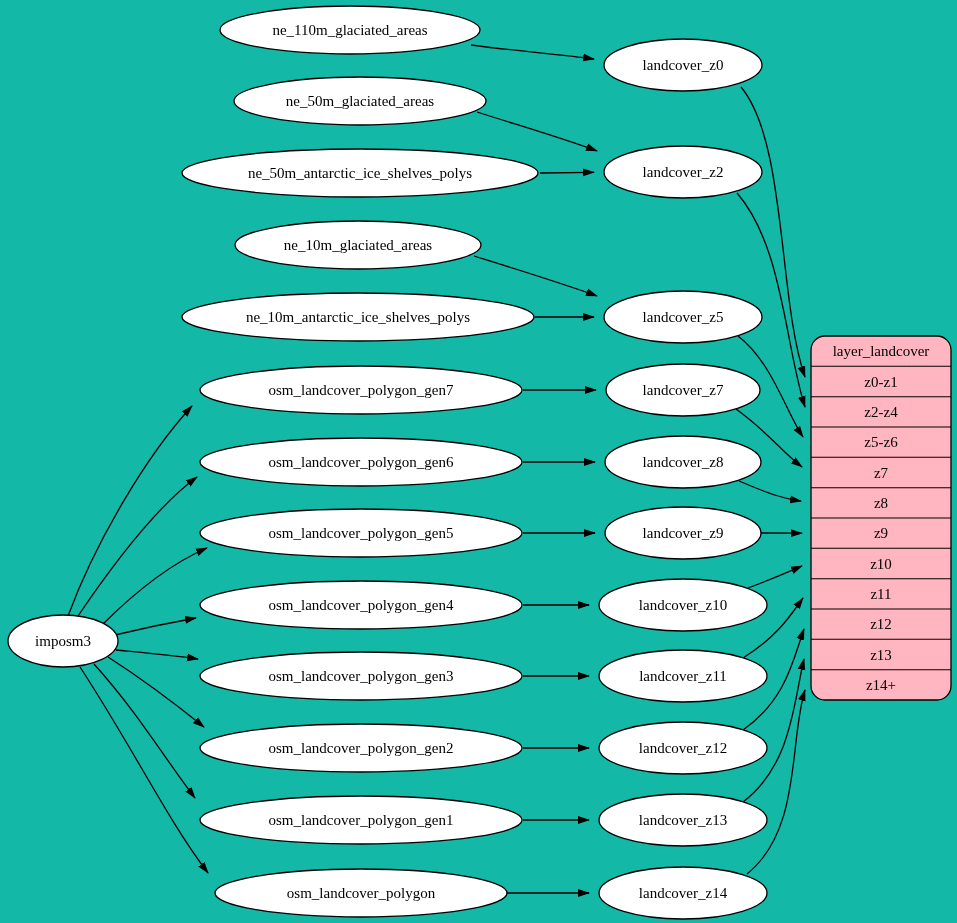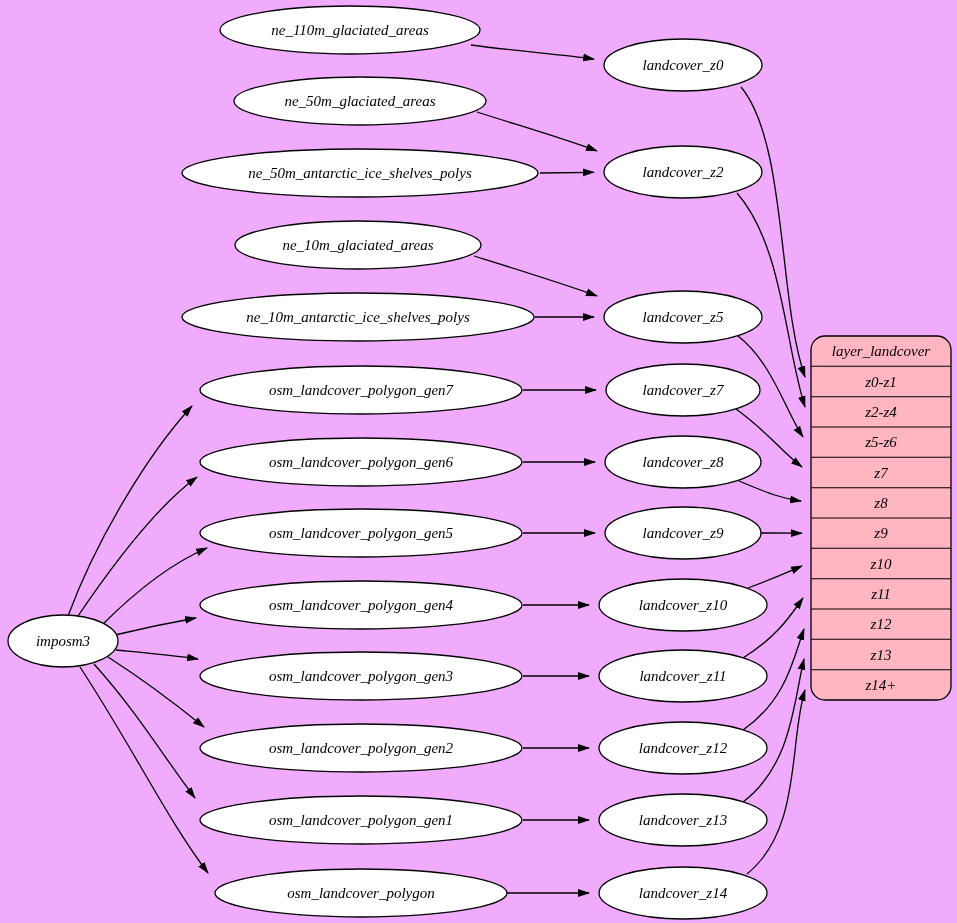--- a/index.html
+++ b/index.html
@@ -4,23 +4,22 @@
 <style>
   html, body {
     margin: 0;
     padding: 0;
     background: #ffffff;
   }
   #stage {
     position: relative;
     width: 957px;
     height: 923px;
-    background: #f0abfc;
+    background: #14b8a6;
     font-family: "Liberation Serif", "DejaVu Serif", serif;
-    font-style: italic;
   }
   svg { display: block; }
   .node-ellipse {
     fill: #ffffff;
     stroke: #000000;
     stroke-width: 1.3;
   }
   .edge {
     fill: none;
     stroke: #000000;

